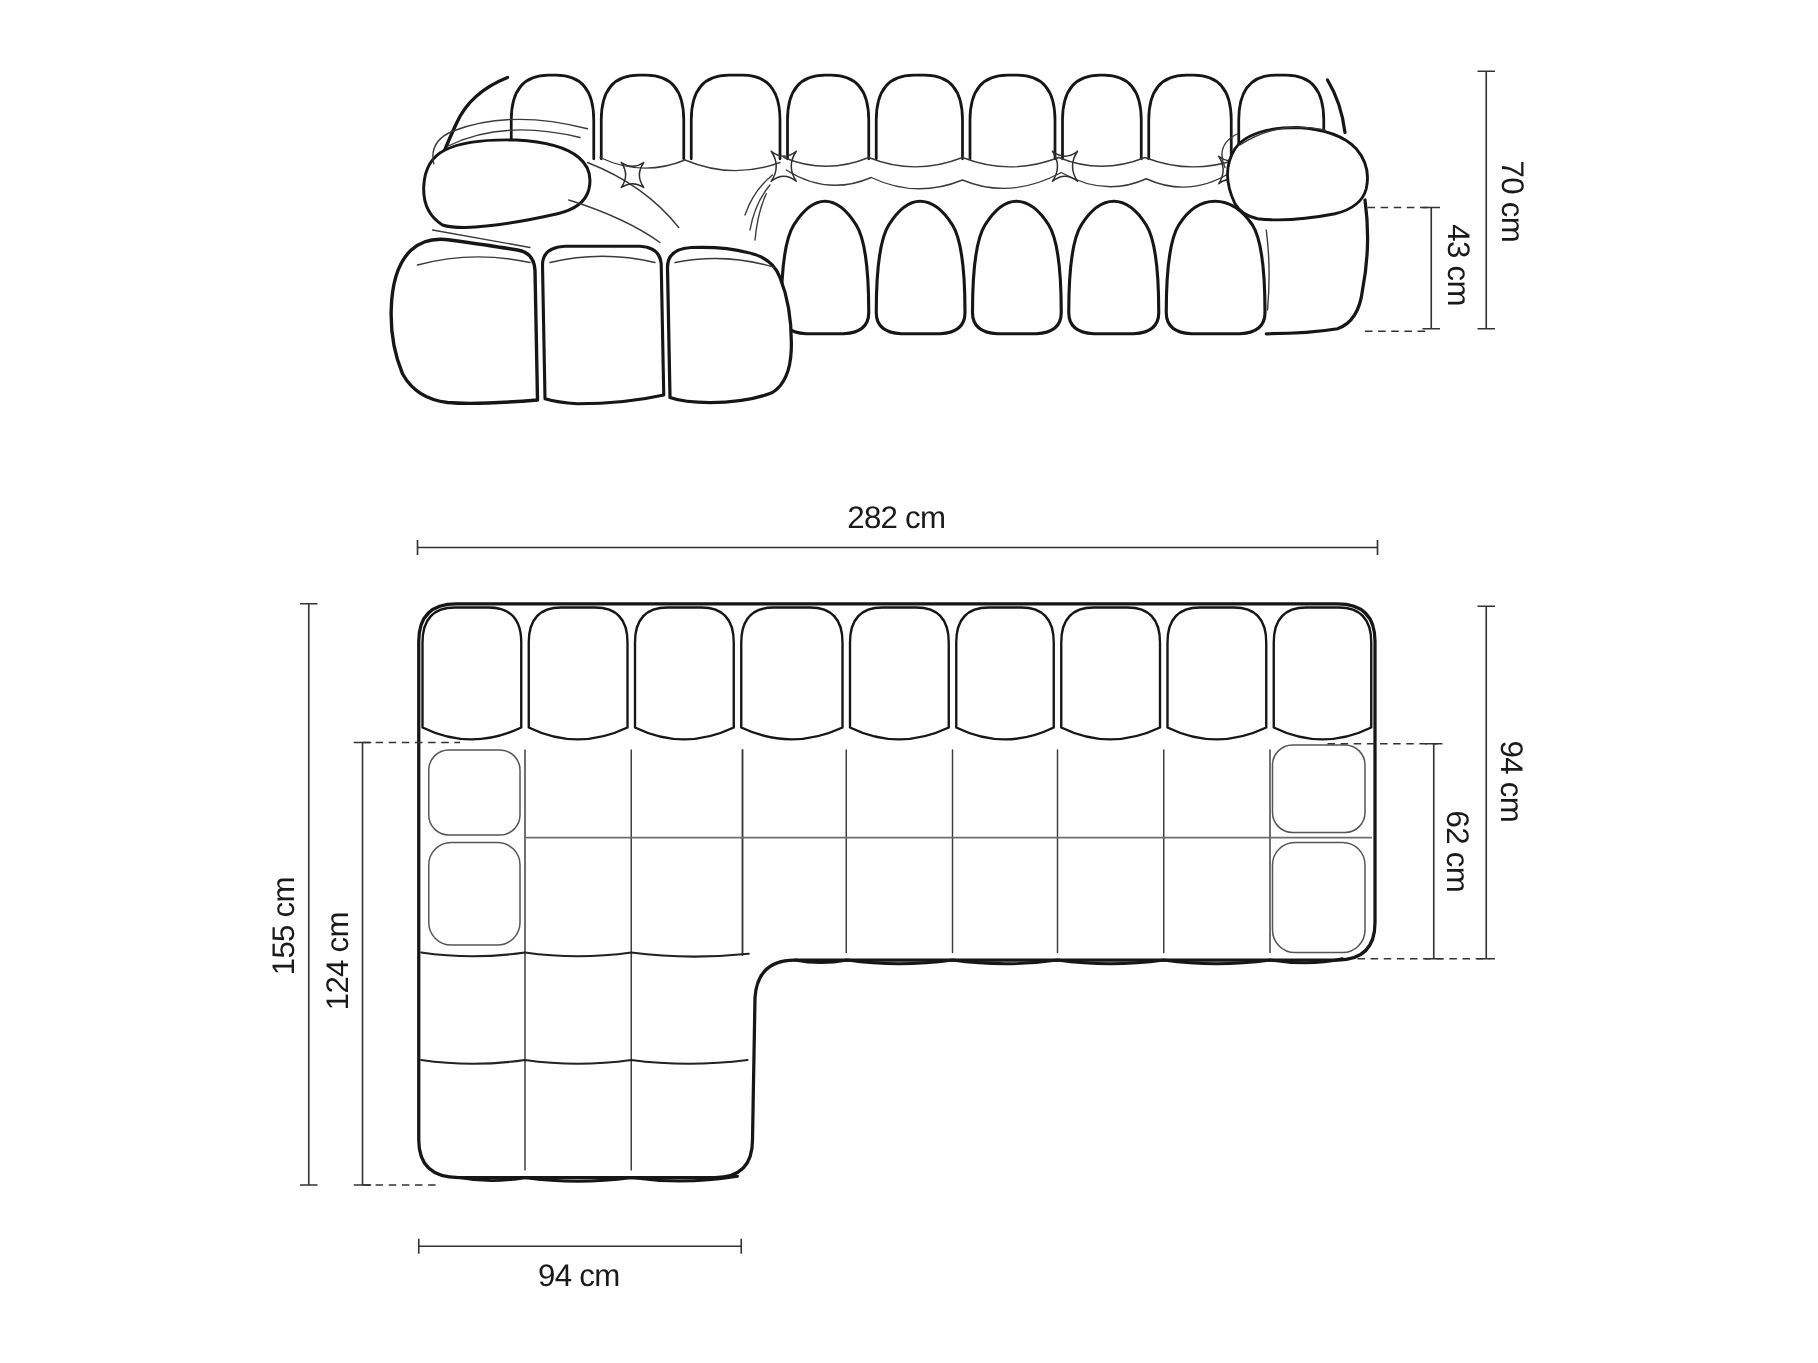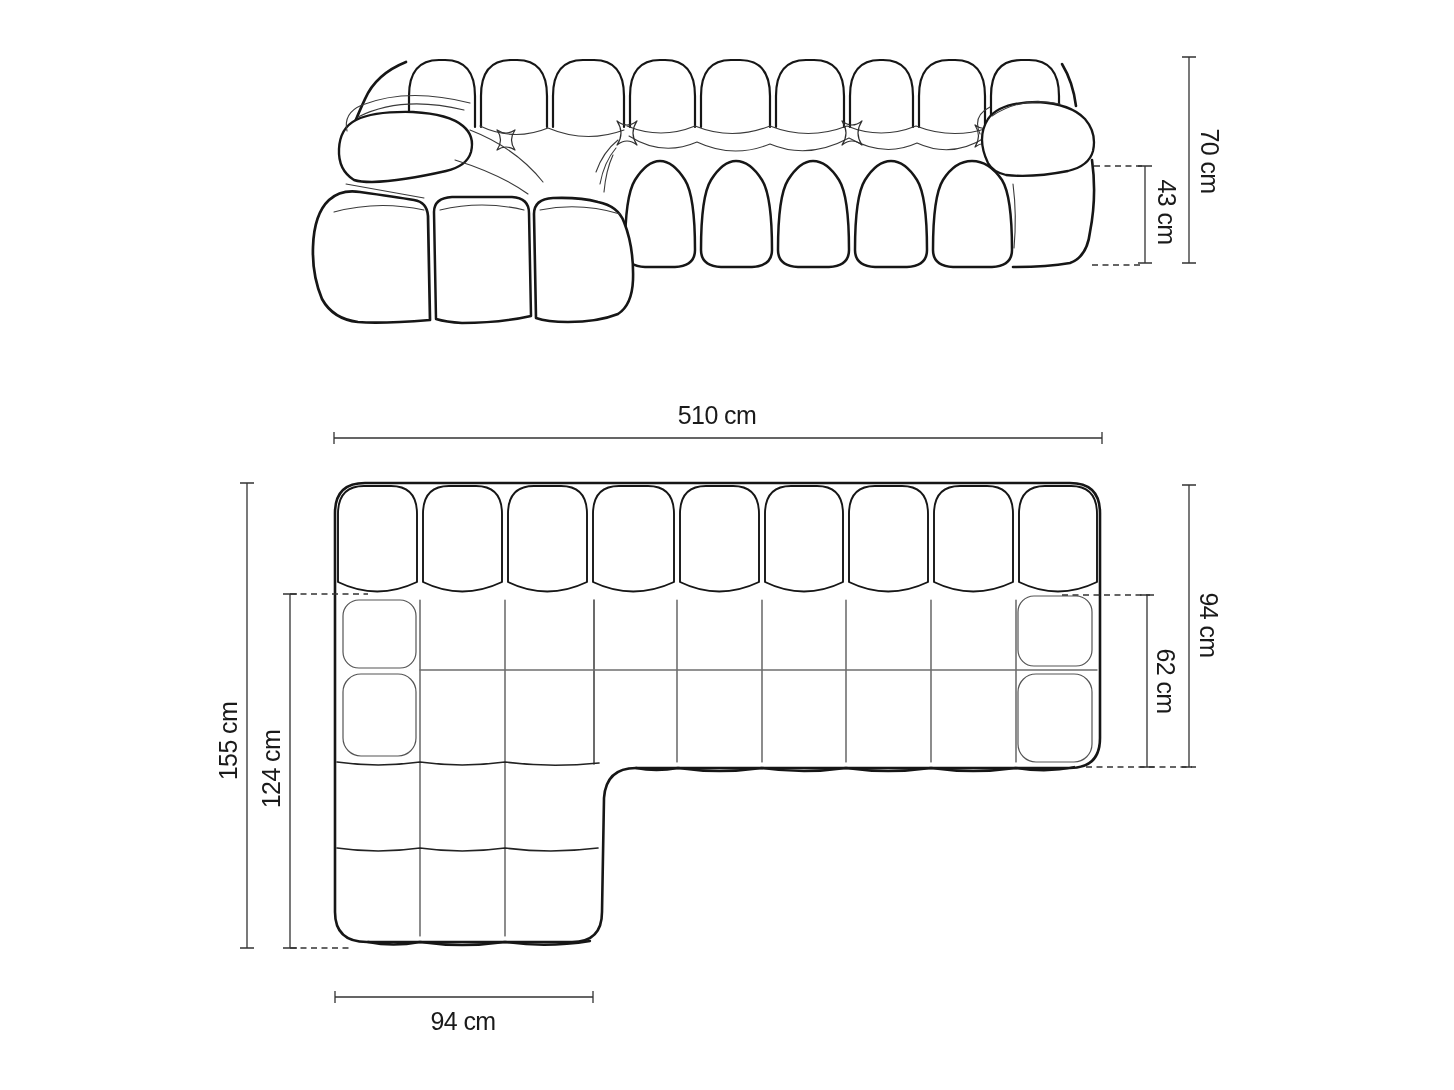--- a/index.html
+++ b/index.html
@@ -152,20 +152,20 @@
       </g>
 
       <g>
         <path d="M 335 997 H 593 M 335 991 V 1003 M 593 991 V 1003"></path>
       </g>
     </g>
   </svg>
 
   <div class="dim-label r90" style="left:1209px;top:161px;">70 cm</div>
   <div class="dim-label r90" style="left:1166px;top:212px;">43 cm</div>
-  <div class="dim-label r0" style="left:717px;top:415px;">510 cm</div>
+  <div class="dim-label r0" style="left:717px;top:415px;">282 cm</div>
   <div class="dim-label rm90" style="left:228px;top:741px;">155 cm</div>
   <div class="dim-label rm90" style="left:271px;top:769px;">124 cm</div>
   <div class="dim-label r90" style="left:1208px;top:625px;">94 cm</div>
   <div class="dim-label r90" style="left:1165px;top:681px;">62 cm</div>
   <div class="dim-label r0" style="left:463px;top:1021px;">94 cm</div>
 
 </div>
 
 </body></html>

